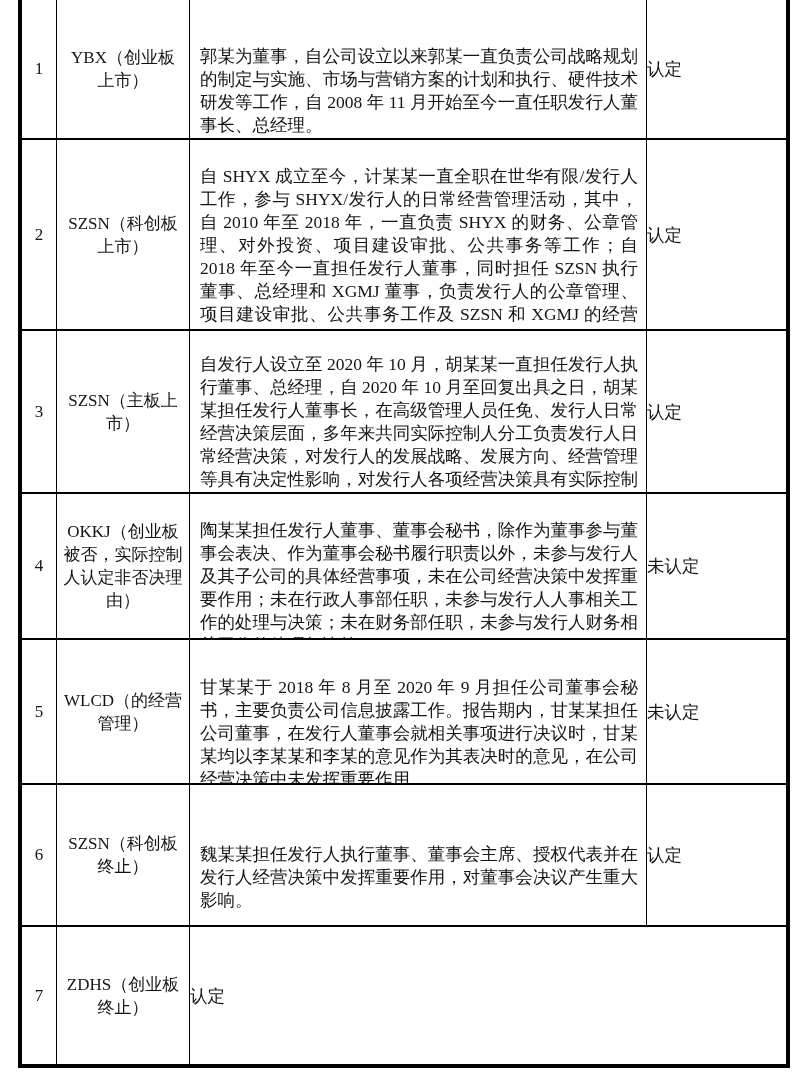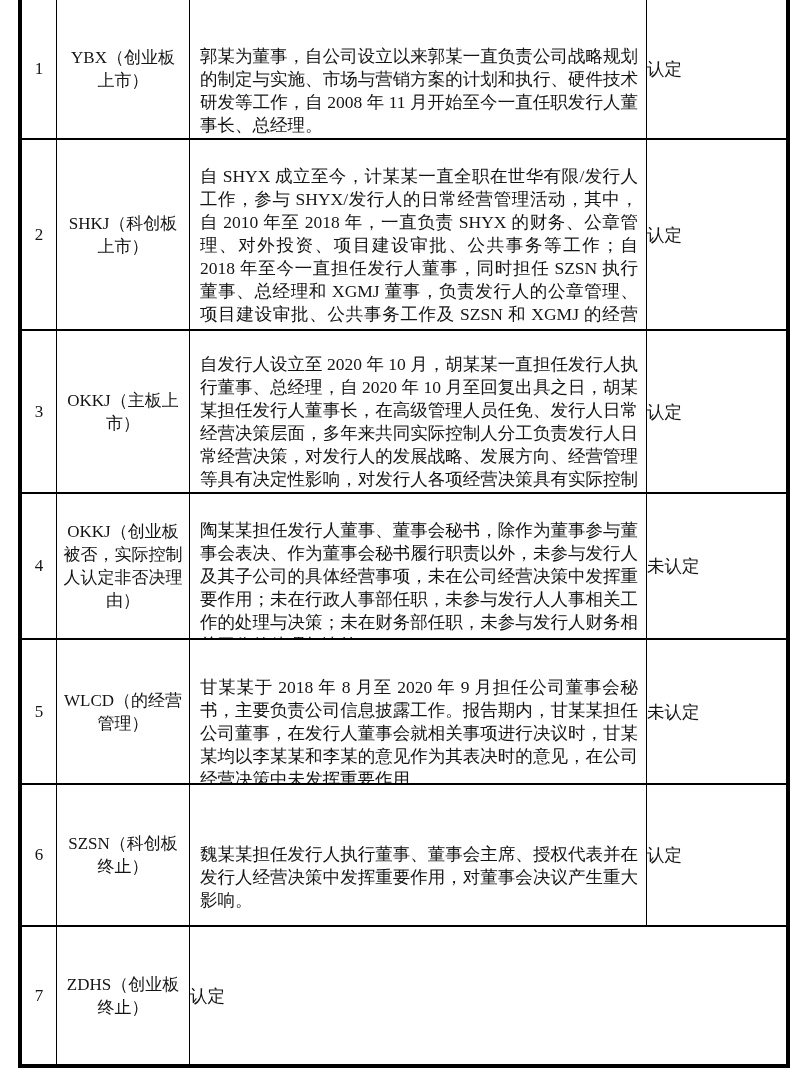--- a/index.html
+++ b/index.html
@@ -84,30 +84,30 @@
     <div class="cell c-no">1</div>
     <div class="cell c-code">YBX（创业板上市）</div>
     <div class="cell c-desc">
         <div>郭某为董事，自公司设立以来郭某一直负责公司战略规划的制定与实施、市场与营销方案的计划和执行、硬件技术研发等工作，自 2008 年 11 月开始至今一直任职发行人董事长、总经理。</div>
       </div>
     <div class="cell c-result">认定</div>
   </div>
 
   <div class="trow">
     <div class="cell c-no">2</div>
-    <div class="cell c-code">SHKJ（科创板上市）</div>
+    <div class="cell c-code">SZSN（科创板上市）</div>
     <div class="cell c-desc">
         <div>自 SHYX 成立至今，计某某一直全职在世华有限/发行人工作，参与 SHYX/发行人的日常经营管理活动，其中，自 2010 年至 2018 年，一直负责 SHYX 的财务、公章管理、对外投资、项目建设审批、公共事务等工作；自 2018 年至今一直担任发行人董事，同时担任 SZSN 执行董事、总经理和 XGMJ 董事，负责发行人的公章管理、项目建设审批、公共事务工作及 SZSN 和 XGMJ 的经营管理。</div>
       </div>
     <div class="cell c-result">认定</div>
   </div>
 
   <div class="trow">
     <div class="cell c-no">3</div>
-    <div class="cell c-code">OKKJ（主板上市）</div>
+    <div class="cell c-code">SZSN（主板上市）</div>
     <div class="cell c-desc">
         <div>自发行人设立至 2020 年 10 月，胡某某一直担任发行人执行董事、总经理，自 2020 年 10 月至回复出具之日，胡某某担任发行人董事长，在高级管理人员任免、发行人日常经营决策层面，多年来共同实际控制人分工负责发行人日常经营决策，对发行人的发展战略、发展方向、经营管理等具有决定性影响，对发行人各项经营决策具有实际控制力。</div>
       </div>
     <div class="cell c-result">认定</div>
   </div>
 
   <div class="trow">
     <div class="cell c-no">4</div>
     <div class="cell c-code">OKKJ（创业板被否，实际控制人认定非否决理由）</div>
     <div class="cell c-desc">

